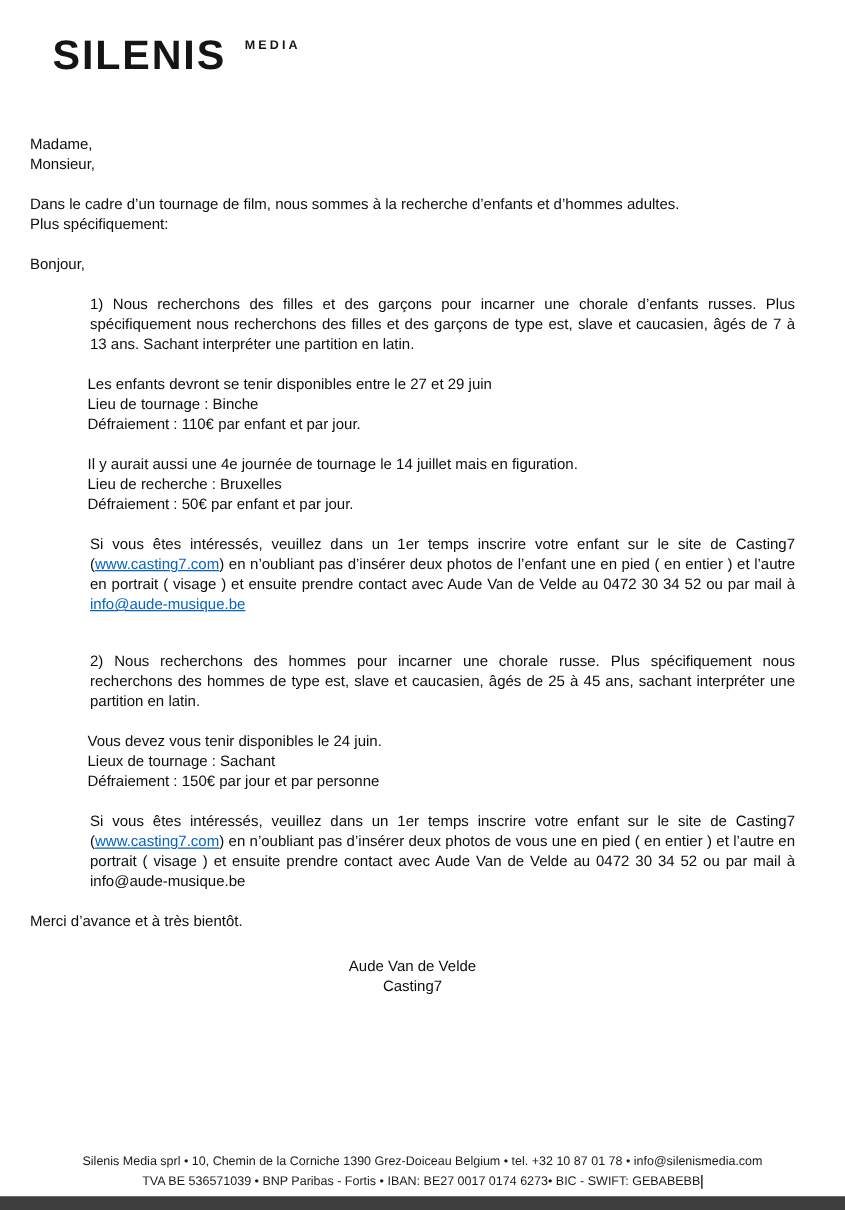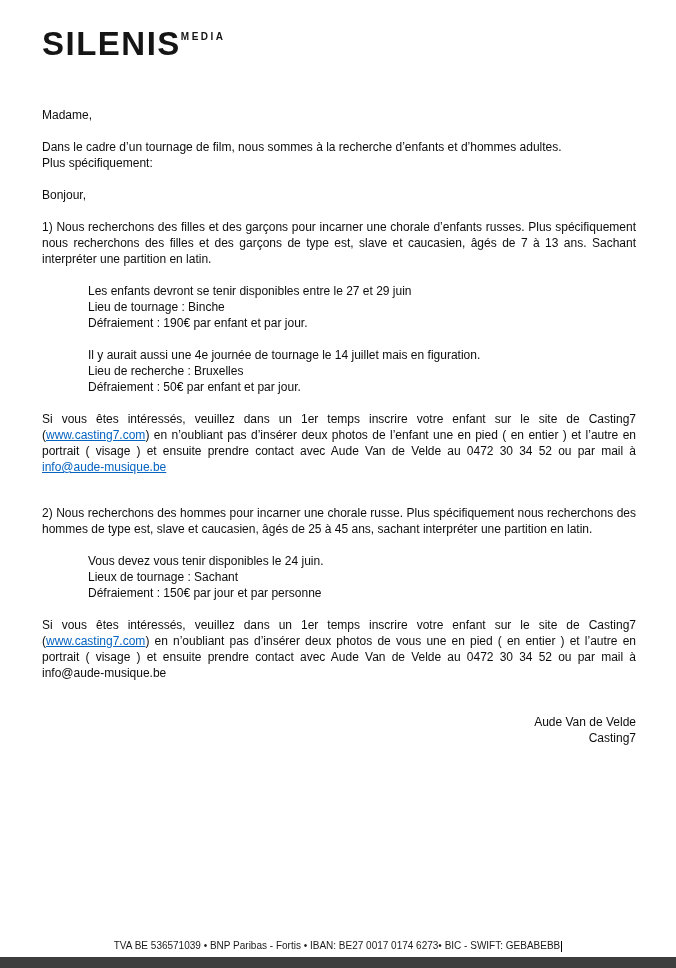--- a/index.html
+++ b/index.html
@@ -22,34 +22,35 @@
     font-size: 33px;
     font-weight: 700;
     letter-spacing: 1.5px;
     line-height: 1;
     color: #151515;
   }
   .logo-sub {
     font-size: 10px;
     font-weight: 600;
     letter-spacing: 2.5px;
+    margin-left: 15px;
     margin-top: 4px;
     color: #151515;
   }
   .letter {
-    padding: 47px 40px 0 42px;
+    padding: 47px 40px 0 24px;
     font-size: 12px;
     line-height: 16px;
     color: #0d0d0d;
   }
   .block { margin-bottom: 16px; }
   .block-lg { margin-bottom: 30px; }
-  .just { text-align: justify; }
+  .just { text-align: justify; margin-left: 48px; }
   .indent { padding-left: 46px; }
-  .sig { text-align: right; margin-top: 33px; }
+  .sig { text-align: center; margin-top: 20px; }
   a.doc-link { cursor: pointer; }
   .footer {
     position: absolute;
     left: 0; right: 0;
     bottom: 14px;
     text-align: center;
     font-size: 10px;
     line-height: 16px;
     color: #1a1a1a;
   }
@@ -75,62 +76,65 @@
 
   <header class="logo">
     <span class="logo-main">SILENIS</span>
     <span class="logo-sub">MEDIA</span>
   </header>
 
   <main class="letter">
 
     <div class="block">
       <div>Madame,</div>
+      <div>Monsieur,</div>
     </div>
 
     <div class="block">
       <div>Dans le cadre d’un tournage de film, nous sommes à la recherche d’enfants et d’hommes adultes.</div>
       <div>Plus spécifiquement:</div>
     </div>
 
     <div class="block">Bonjour,</div>
 
     <p class="block just">1) Nous recherchons des filles et des garçons pour incarner une chorale d’enfants russes. Plus spécifiquement nous recherchons des filles et des garçons de type est, slave et caucasien, âgés de 7 à 13 ans. Sachant interpréter une partition en latin.</p>
 
     <div class="block indent">
       <div>Les enfants devront se tenir disponibles entre le 27 et 29 juin</div>
       <div>Lieu de tournage : Binche</div>
-      <div>Défraiement : 190€ par enfant et par jour.</div>
+      <div>Défraiement : 110€ par enfant et par jour.</div>
     </div>
 
     <div class="block indent">
       <div>Il y aurait aussi une 4e journée de tournage le 14 juillet mais en figuration.</div>
       <div>Lieu de recherche : Bruxelles</div>
       <div>Défraiement : 50€ par enfant et par jour.</div>
     </div>
 
     <p class="block-lg just"><span>Si vous êtes intéressés, veuillez dans un 1er temps inscrire votre enfant sur le site de Casting7 (</span><a class="doc-link" href="#" style="color: rgb(5, 99, 193);">www.casting7.com</a><span>) en n’oubliant pas d’insérer deux photos de l’enfant une en pied ( en entier ) et l’autre en portrait ( visage ) et ensuite prendre contact avec Aude Van de Velde au 0472 30 34 52 ou par mail à </span><a class="doc-link" href="#" style="color: rgb(5, 99, 193);">info@aude-musique.be</a></p>
 
     <p class="block just">2) Nous recherchons des hommes pour incarner une chorale russe. Plus spécifiquement nous recherchons des hommes de type est, slave et caucasien, âgés de 25 à 45 ans, sachant interpréter une partition en latin.</p>
 
     <div class="block indent">
       <div>Vous devez vous tenir disponibles le 24 juin.</div>
       <div>Lieux de tournage : Sachant</div>
       <div>Défraiement : 150€ par jour et par personne</div>
     </div>
 
     <p class="block just"><span>Si vous êtes intéressés, veuillez dans un 1er temps inscrire votre enfant sur le site de Casting7 (</span><a class="doc-link" href="#" style="color: rgb(5, 99, 193);">www.casting7.com</a><span>) en n’oubliant pas d’insérer deux photos de vous une en pied ( en entier ) et l’autre en portrait ( visage ) et ensuite prendre contact avec Aude Van de Velde au 0472 30 34 52 ou par mail à info@aude-musique.be</span></p>
 
+    <div>Merci d’avance et à très bientôt.</div>
 
     <div class="sig">
       <div>Aude Van de Velde</div>
       <div>Casting7</div>
     </div>
 
   </main>
 
   <footer class="footer">
+    <div>Silenis Media sprl • 10, Chemin de la Corniche 1390 Grez-Doiceau Belgium • tel. +32 10 87 01 78  • info@silenismedia.com</div>
     <div><span>TVA BE 536571039 • BNP Paribas - Fortis • IBAN: BE27 0017 0174 6273• BIC - SWIFT: GEBABEBB</span><span class="caret"></span></div>
   </footer>
 
   <div class="bottom-bar"></div>
 
 </div>
 
 </body></html>

